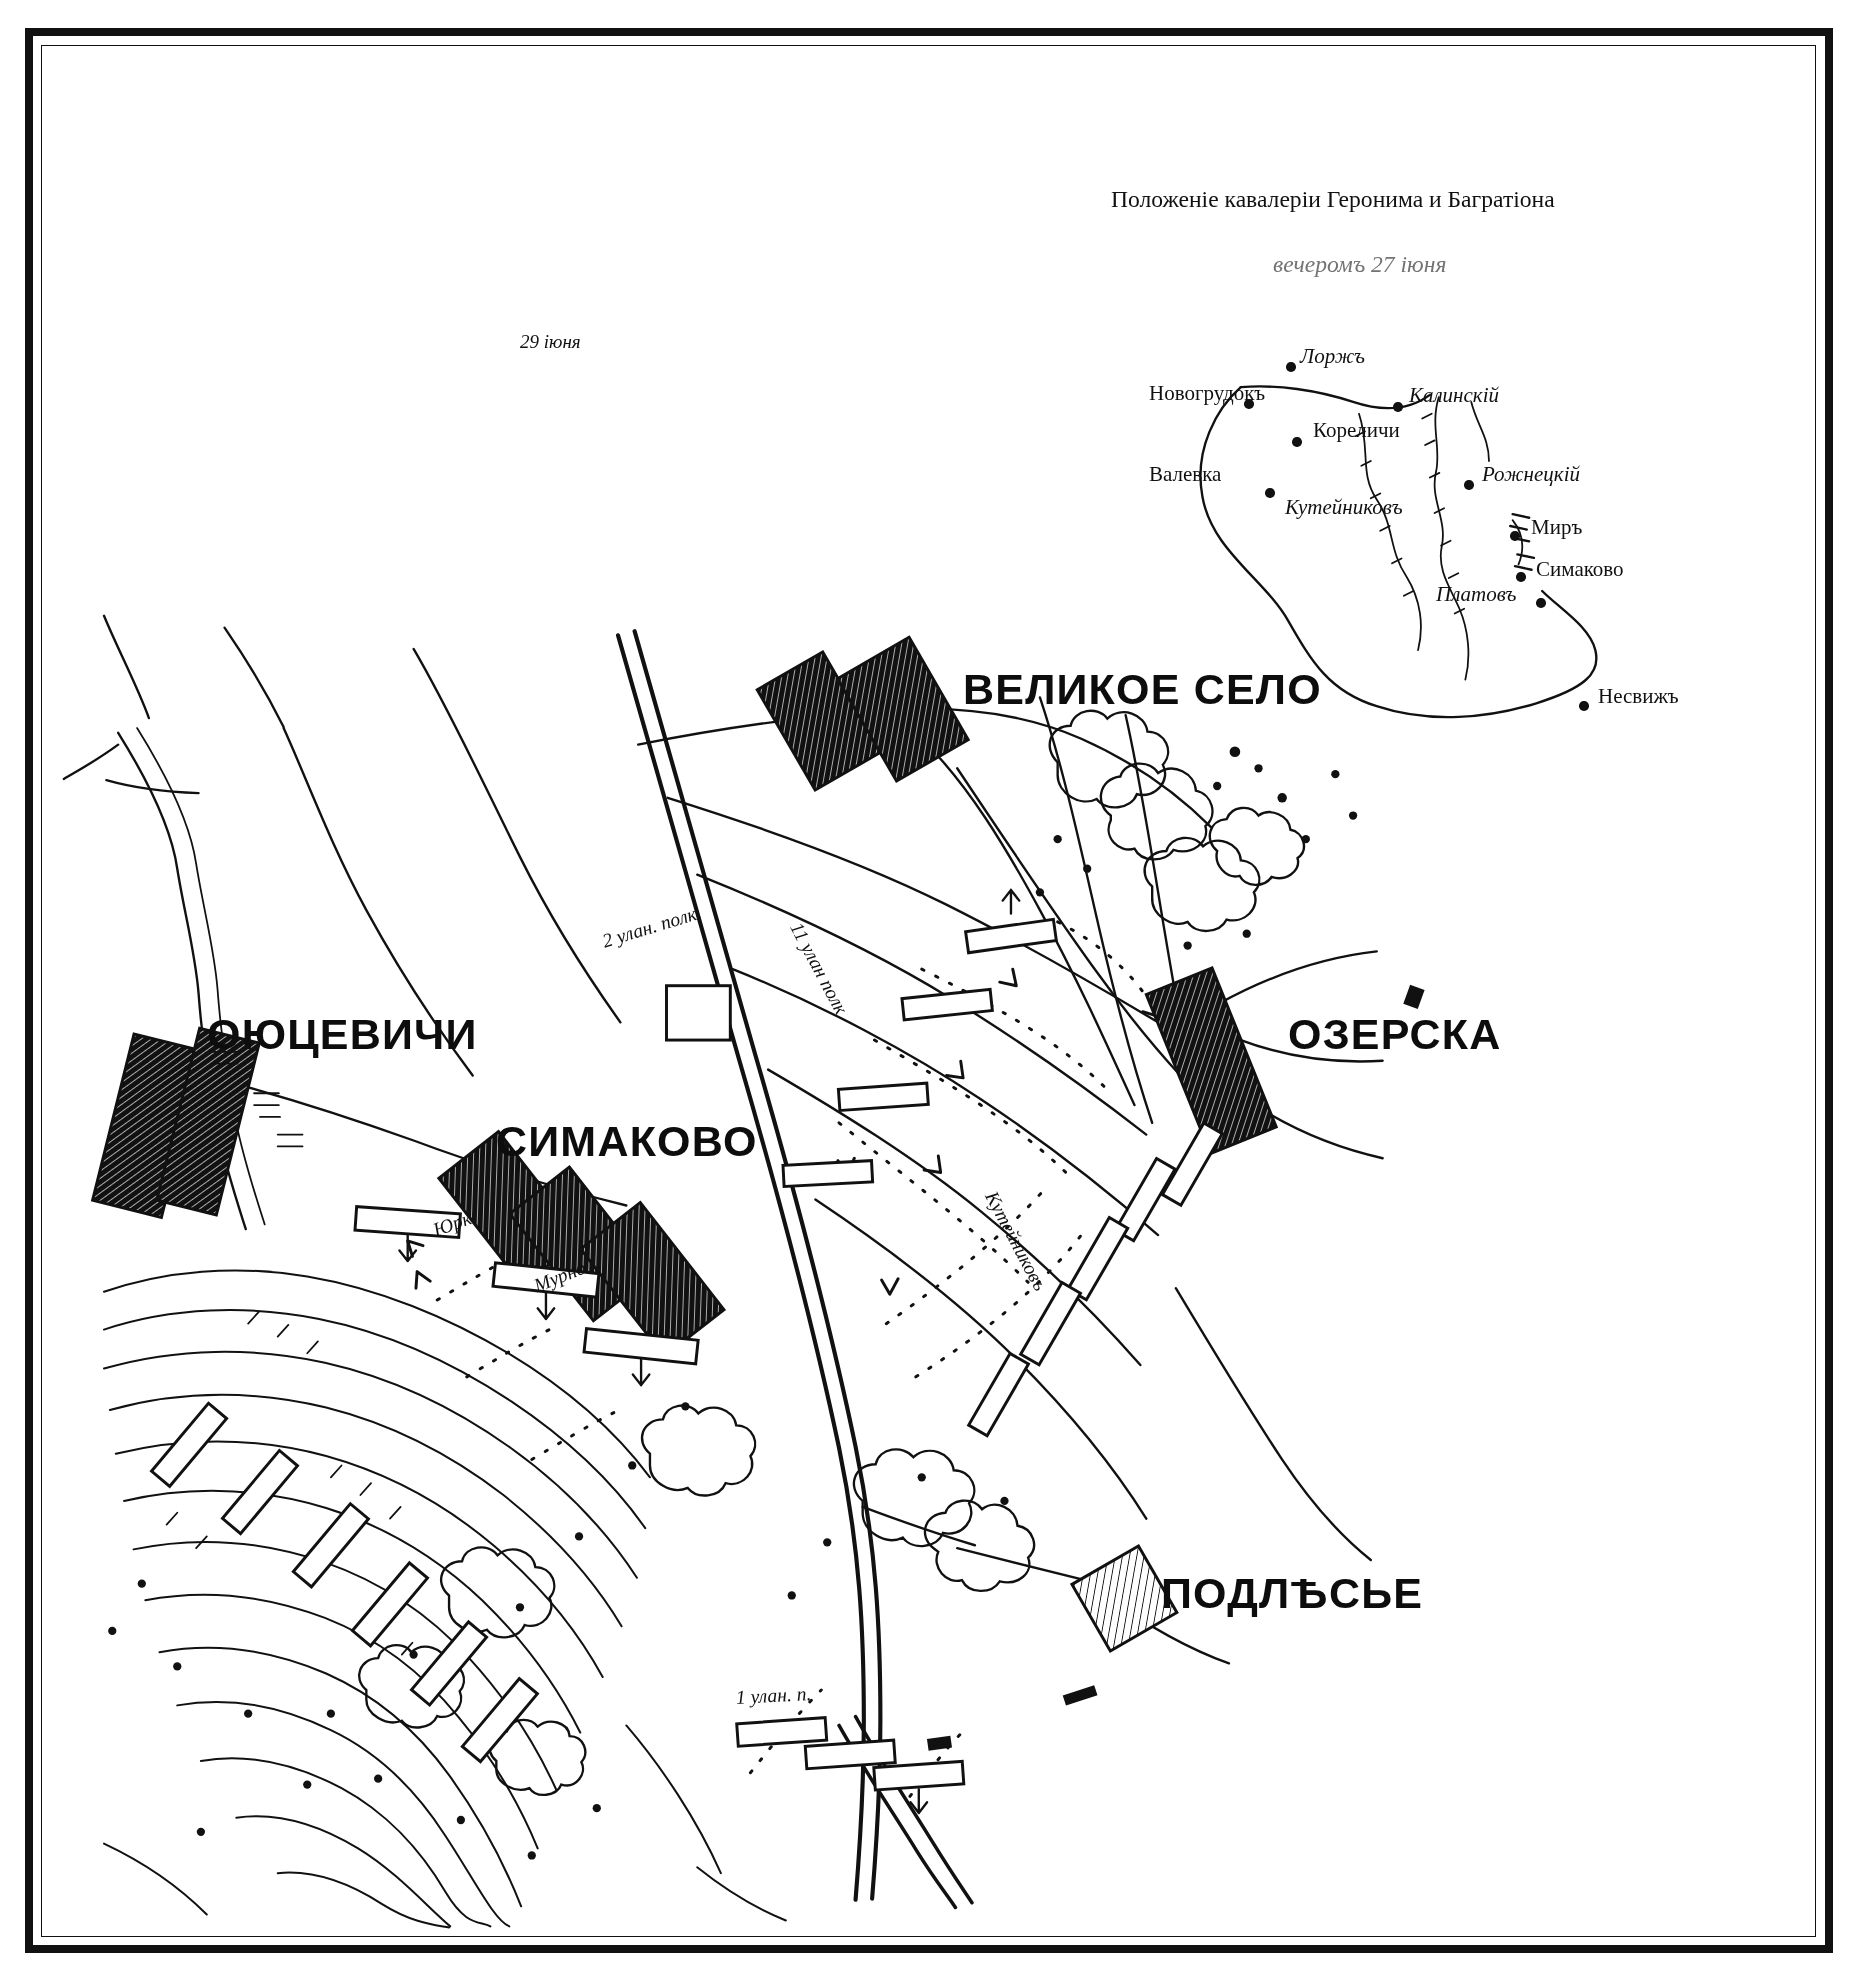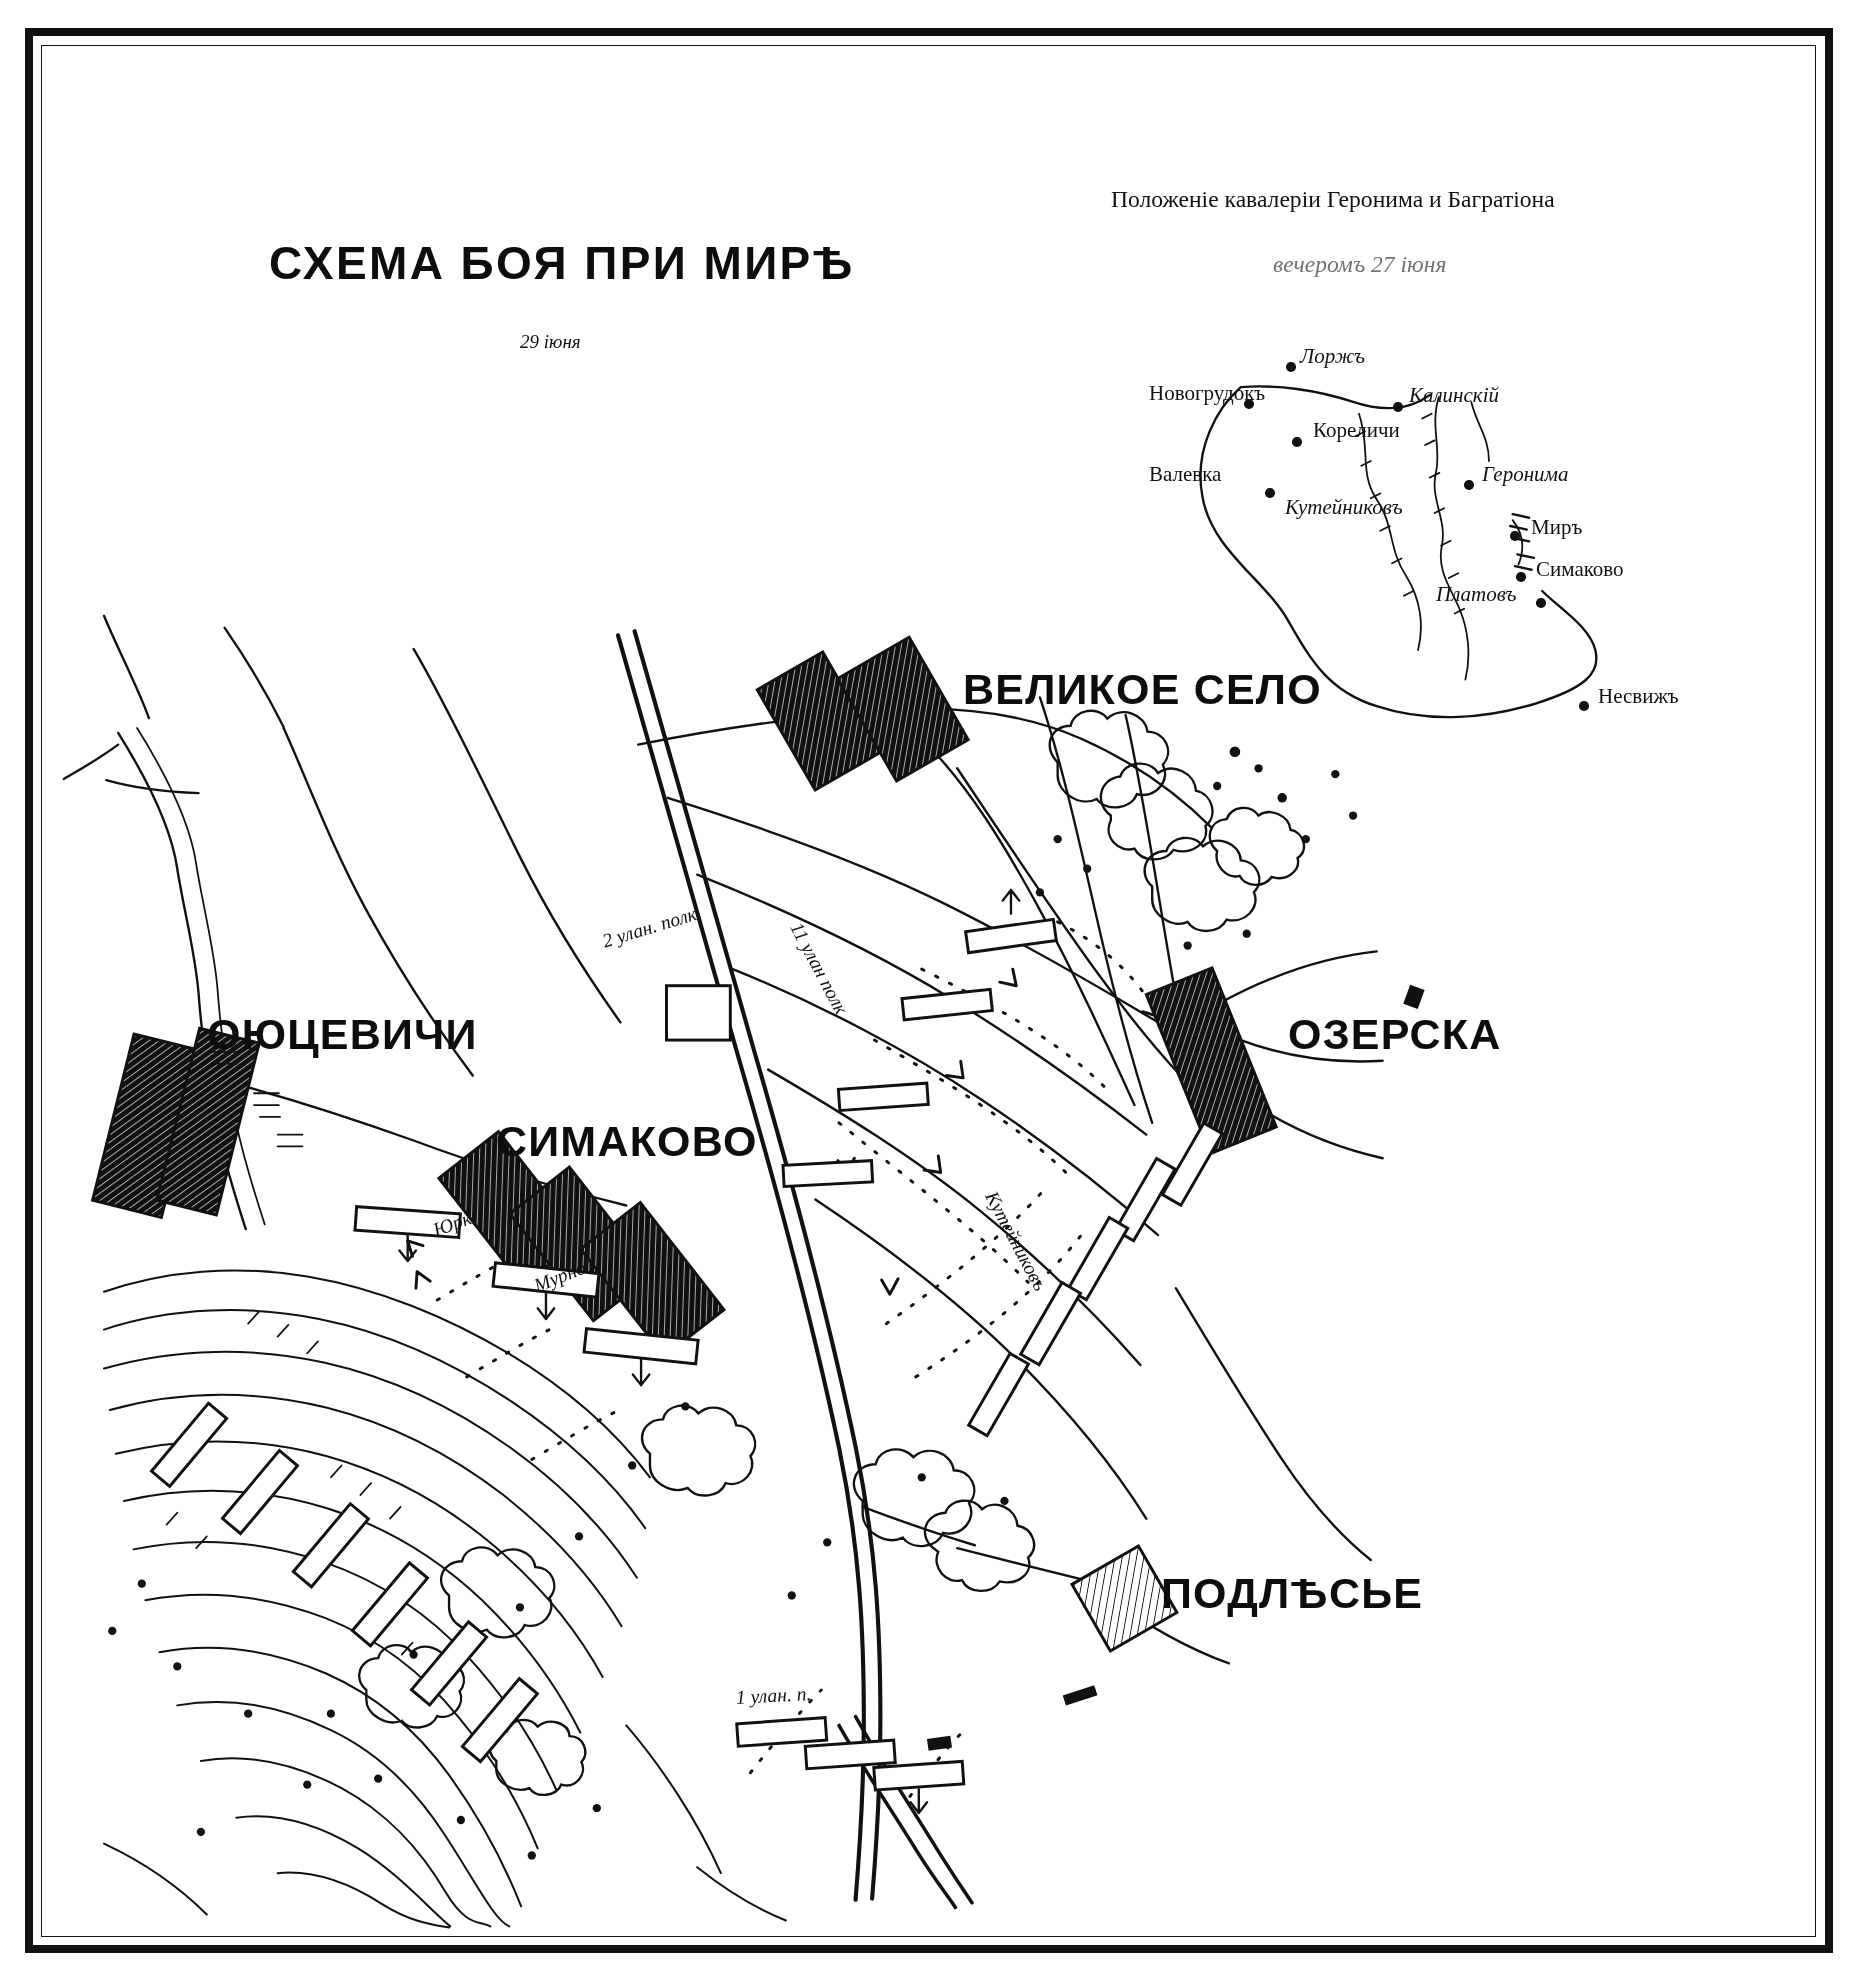--- a/index.html
+++ b/index.html
@@ -71,21 +71,20 @@
   .dot{position:absolute;width:9.5px;height:9.5px;background:#111;border-radius:50%;}
 </style>
 </head>
 <body>
 
 <div class="sheet">
 
   <div class="frame-outer"></div>
   <div class="frame-inner"></div>
 
-  <div class="main-title">СХЕМА БОЯ ПРИ МИРѢ</div>
   <div class="main-subtitle">29 iюня</div>
   <div class="inset-title1">Положенie кавалерiи Геронима и Багратiона</div>
   <div class="inset-title2">вечеромъ 27 iюня</div>
 
   <svg width="1863" height="1985" viewBox="0 0 3153 3359">
     <g fill="none" stroke="#111" stroke-width="4" stroke-linecap="round">
 
       <path d="M2100 655 C2060 690 2020 760 2035 840 C2050 930 2140 980 2180 1050 C2220 1120 2250 1170 2330 1195 C2420 1225 2520 1215 2600 1190 C2680 1165 2710 1140 2700 1100 C2690 1060 2640 1030 2610 1000"></path>
       <path d="M2100 655 C2160 650 2230 660 2290 680 C2350 700 2390 690 2420 668"></path>
 
@@ -111,21 +110,21 @@
   <div class="dot" style="left:1510px;top:531px"></div>
   <div class="dot" style="left:1516px;top:572px"></div>
   <div class="dot" style="left:1536px;top:598px"></div>
   <div class="dot" style="left:1579px;top:701px"></div>
 
   <div class="inset-label hand" style="left:1300px;top:344px">Лоржъ</div>
   <div class="inset-label" style="left:1149px;top:381px">Новогрудокъ</div>
   <div class="inset-label hand" style="left:1409px;top:383px">Калинскiй</div>
   <div class="inset-label" style="left:1313px;top:418px">Кореличи</div>
   <div class="inset-label" style="left:1149px;top:462px">Валевка</div>
-  <div class="inset-label hand" style="left:1482px;top:462px">Геронима</div>
+  <div class="inset-label hand" style="left:1482px;top:462px">Рожнецкiй</div>
   <div class="inset-label hand" style="left:1285px;top:495px">Кутейниковъ</div>
   <div class="inset-label" style="left:1531px;top:515px">Миръ</div>
   <div class="inset-label" style="left:1536px;top:557px">Симаково</div>
   <div class="inset-label hand" style="left:1436px;top:582px">Платовъ</div>
   <div class="inset-label" style="left:1598px;top:684px">Несвижъ</div>
 
   <svg width="1863" height="1985" viewBox="0 0 3153 3359">
     <defs>
       <pattern id="hatchDark" width="10" height="10" patternTransform="rotate(40)" patternUnits="userSpaceOnUse">
         <rect width="10" height="10" fill="#111"></rect>

